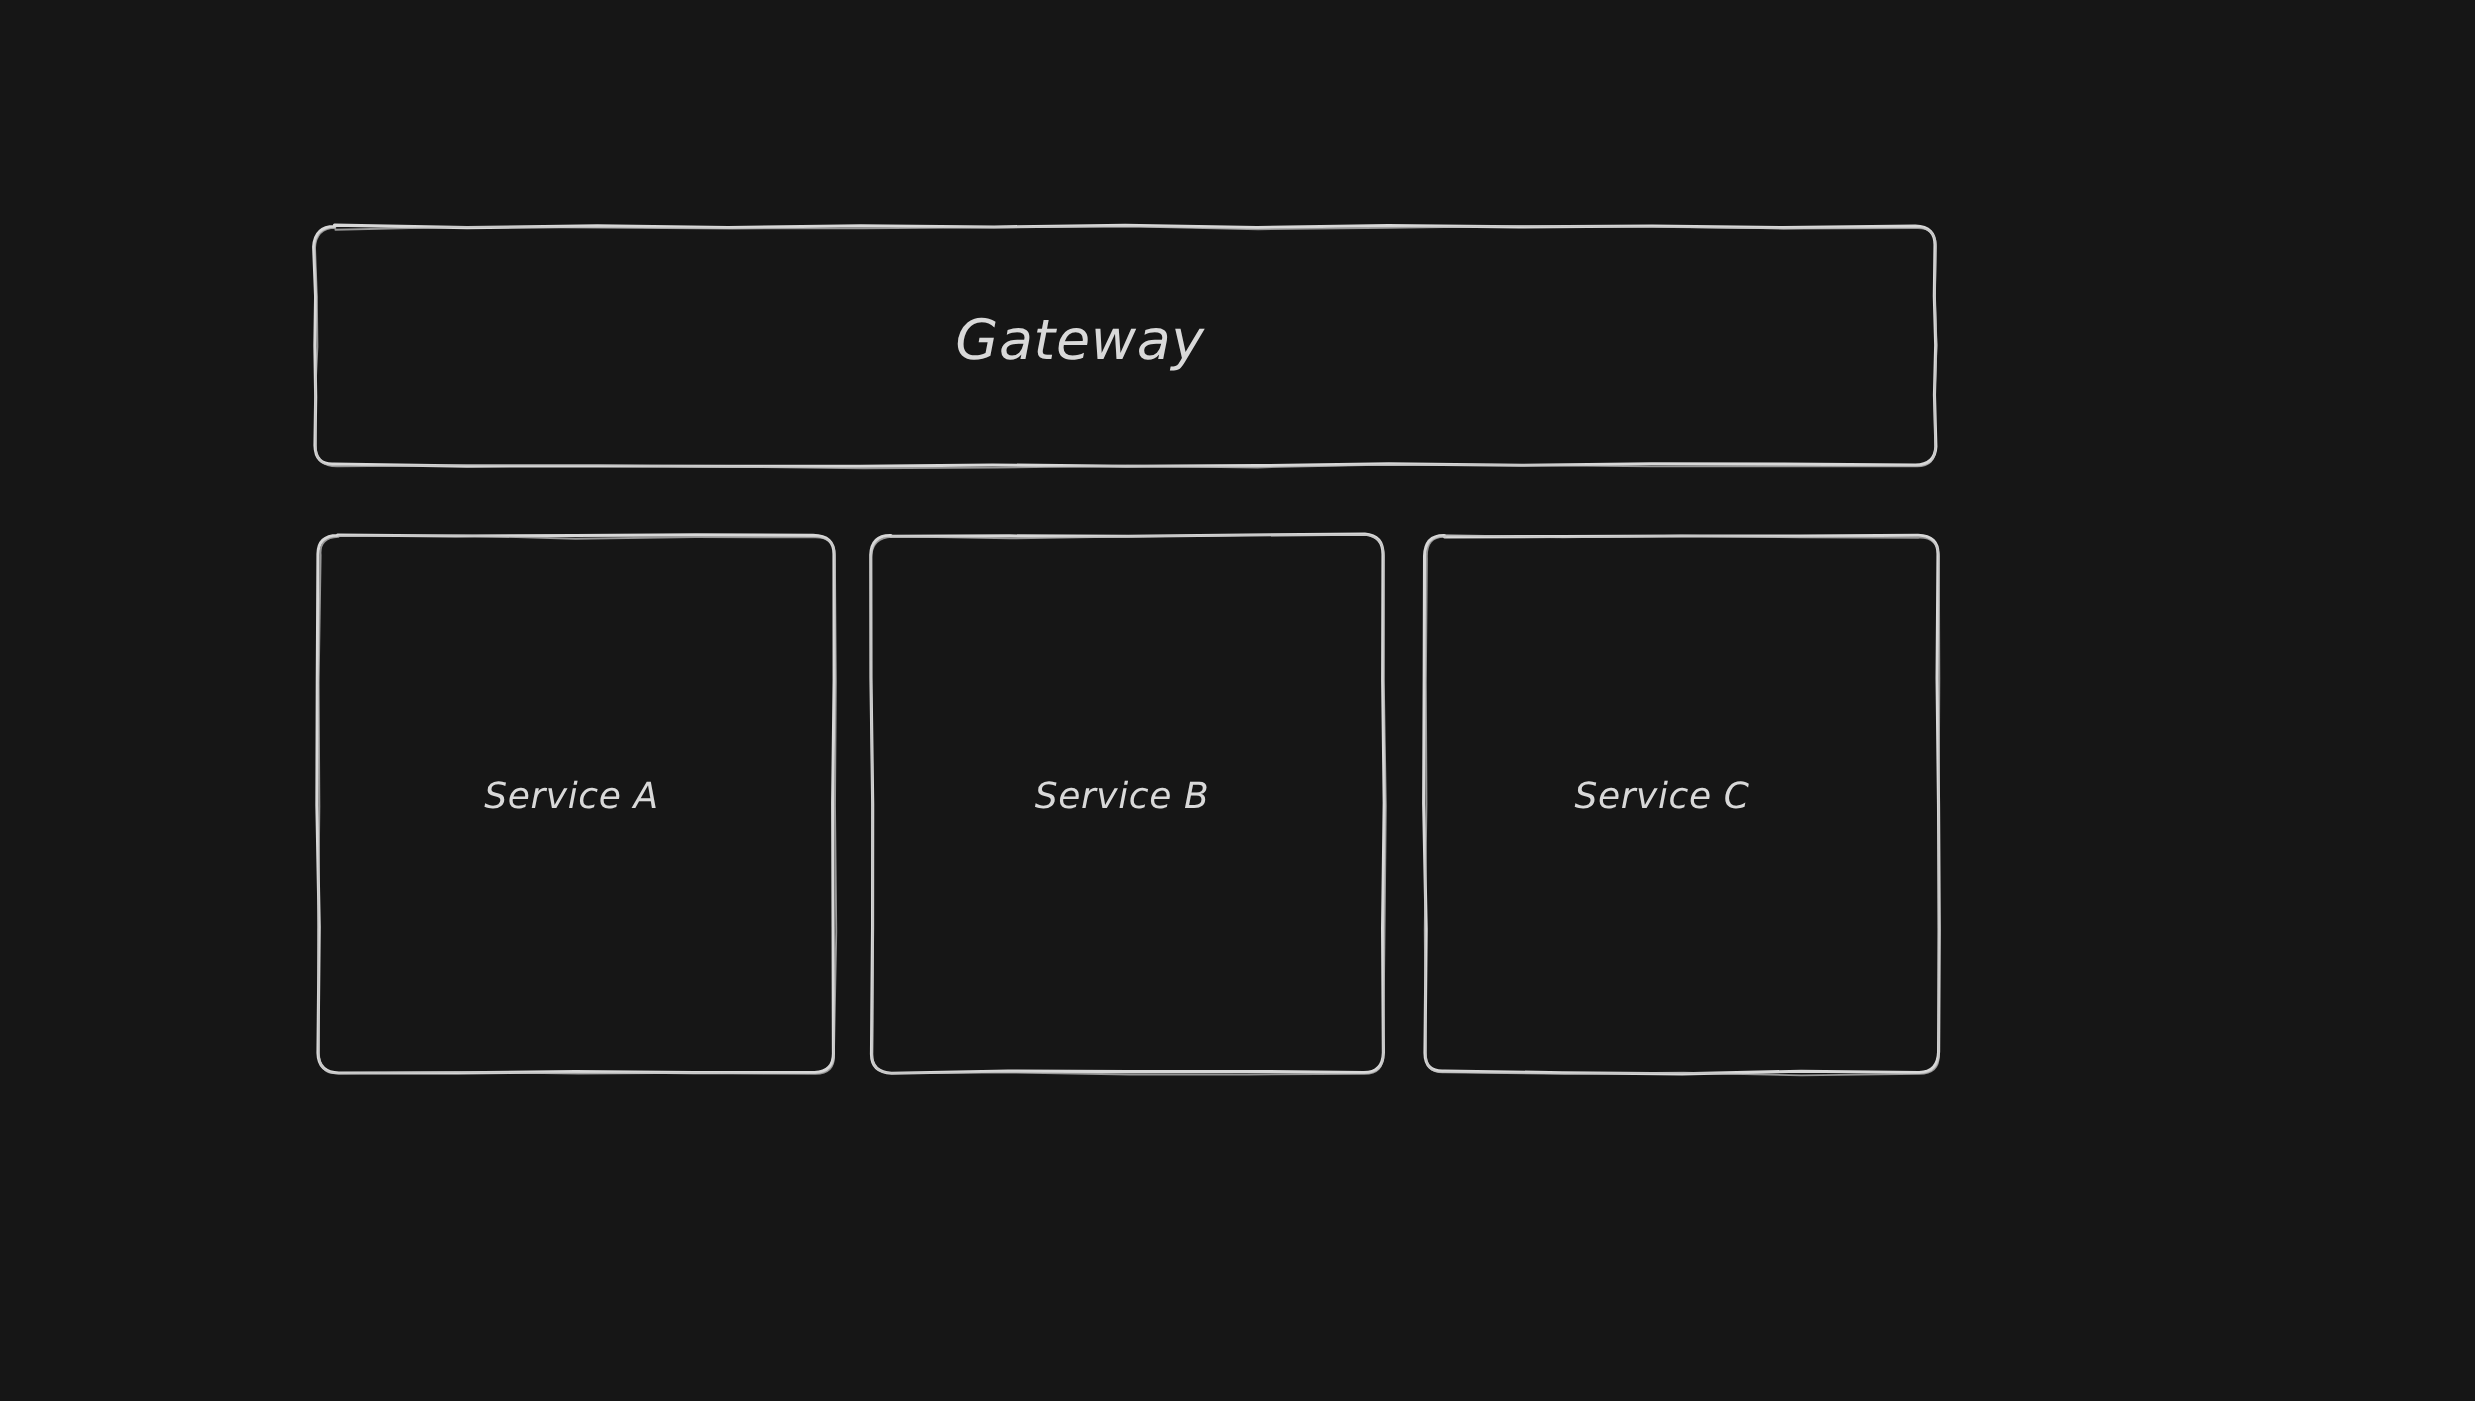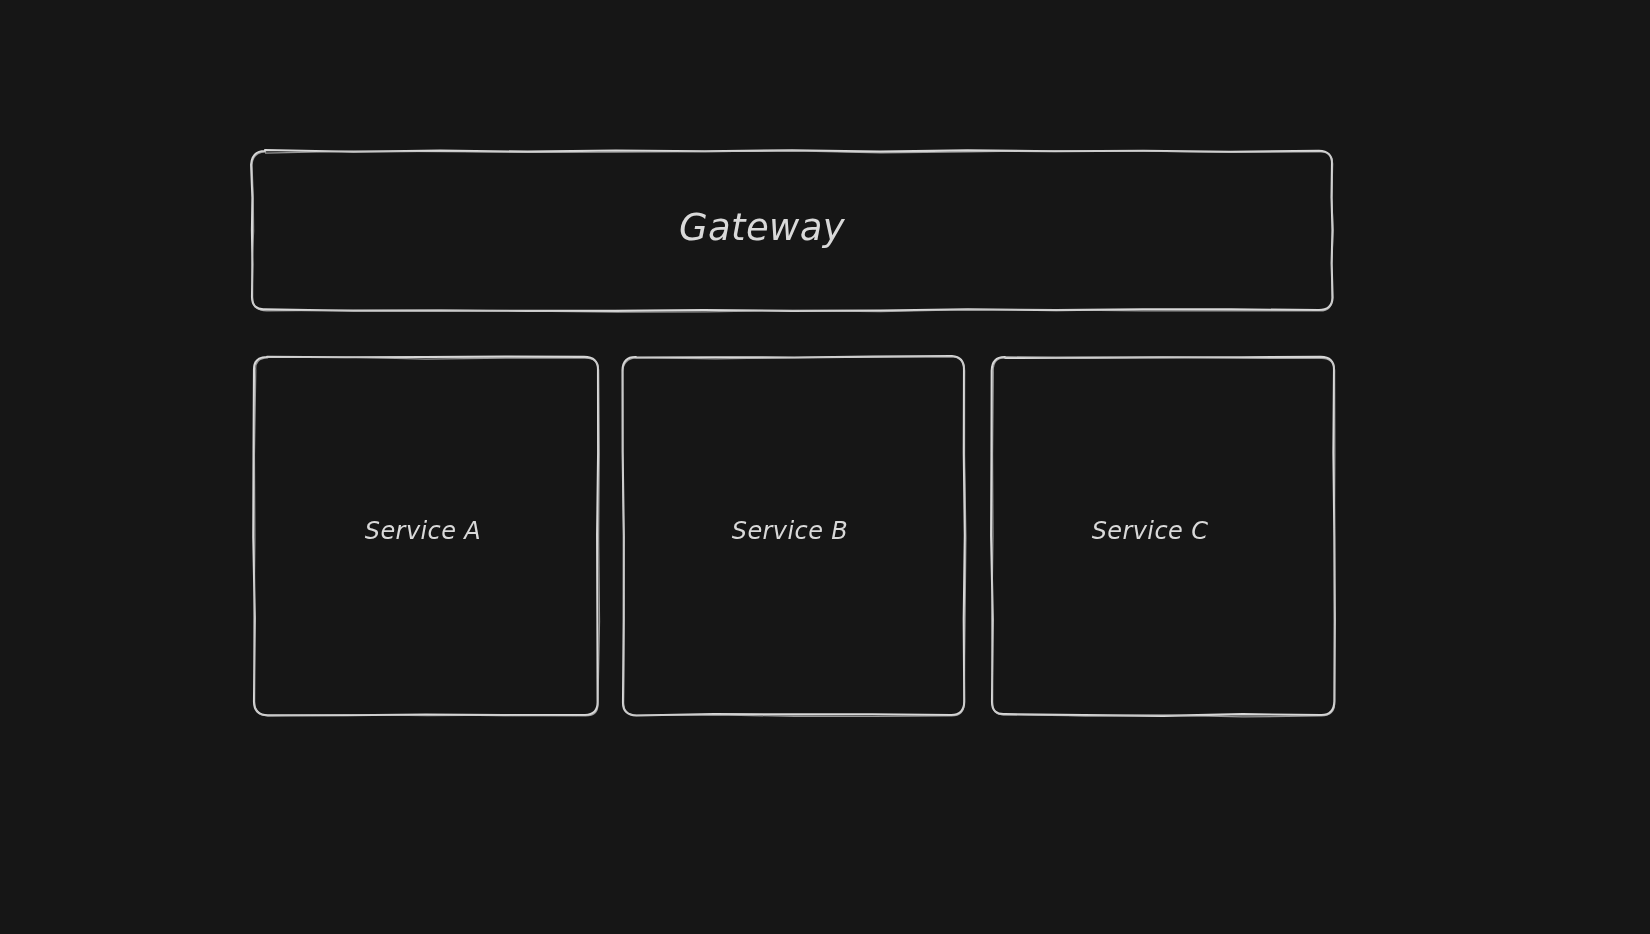--- a/index.html
+++ b/index.html
@@ -12,21 +12,20 @@
     width: 1650px;
     height: 934px;
     overflow: hidden;
     font-family: "DejaVu Sans", sans-serif;
   }
   #canvas-root {
     position: relative;
     width: 1500px;
     height: 934px;
     background: #161616;
-    margin-left: 42px;
   }
   #diagram-svg {
     position: absolute;
     inset: 0;
     width: 1650px;
     height: 934px;
     display: block;
   }
   
   .sketch-shape {

